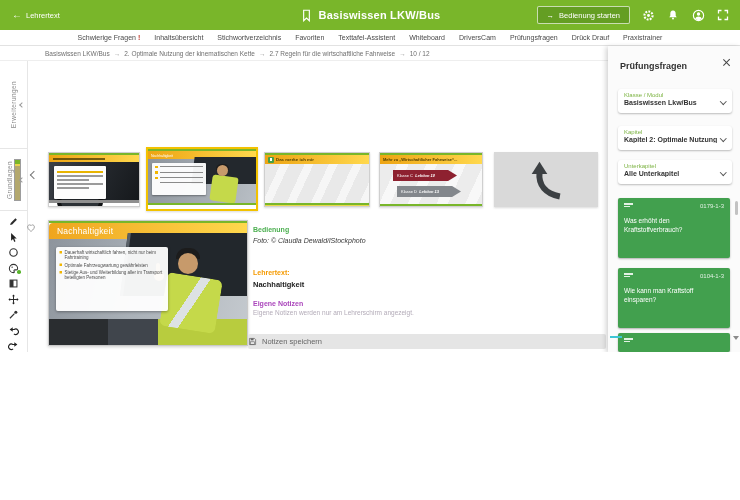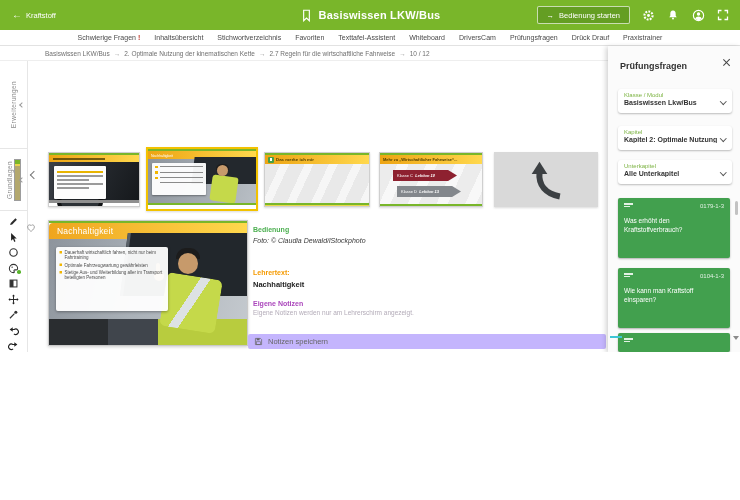--- a/index.html
+++ b/index.html
@@ -103,21 +103,21 @@
   .bullet .sq { flex:0 0 auto; width:5px; height:5px; background:#f2b600; margin-top:2.5px; }
 
   
   .dl { position:absolute; left:253px; white-space:nowrap; }
   .lbl-bedienung { top:226px; font-size:7px; font-weight:bold; color:#4caf50; }
   .credit { top:237px; font-size:7px; font-style:italic; color:#3a3a3a; }
   .lbl-lehrertext { top:269px; font-size:7px; font-weight:bold; color:#f59a00; }
   .lehrertext-val { top:280px; font-size:7.5px; font-weight:bold; color:#222; }
   .lbl-notizen { top:300px; font-size:7px; font-weight:bold; color:#ab47bc; }
   .notes-hint { top:309px; font-size:6.5px; color:#b3abb8; }
-  .notes-bar { position:absolute; left:248px; top:334px; width:358px; height:15px; background:#c4b5fd; border-radius:2px; display:flex; align-items:center; gap:5px; padding-left:6px; color:#666; font-size:7.5px; cursor:pointer; }
+  .notes-bar { position:absolute; left:248px; top:334px; width:358px; height:15px; background:#e5e5e5; border-radius:2px; display:flex; align-items:center; gap:5px; color:#666; font-size:7.5px; cursor:pointer; }
 
   
   .panel { position:absolute; left:608px; top:46px; width:132px; height:306px; background:#fbfbfb; box-shadow:-2px 1px 5px rgba(0,0,0,.18); }
   .p-title { position:absolute; left:12px; top:15px; font-size:9px; font-weight:bold; color:#333; }
   .p-close { position:absolute; right:9px; top:12px; width:9px; height:9px; cursor:pointer; }
   .p-close::before,.p-close::after { content:""; position:absolute; left:4px; top:0; width:1.4px; height:9px; background:#444; }
   .p-close::before { transform:rotate(45deg); } .p-close::after { transform:rotate(-45deg); }
   .select { position:absolute; left:10px; width:114px; height:24px; background:#fff; border-radius:3px; box-shadow:0 1px 2px rgba(0,0,0,.25); padding:3px 6px; cursor:pointer; }
   .sel-label { font-size:6px; color:#7cb342; }
   .sel-row { display:flex; align-items:center; justify-content:space-between; margin-top:1px; }
@@ -136,21 +136,21 @@
   .p-teal { position:absolute; left:2px; top:290px; width:12px; height:2px; background:#3ec6d5; }
 </style>
 </head>
 <body>
 
 <div class="app">
 
   <header class="topbar">
     <div class="tb-back">
       <span class="arr">←</span>
-      <span>Kraftstoff</span>
+      <span>Lehrertext</span>
     </div>
     <div class="tb-center">
       <svg width="13" height="13" viewBox="0 0 16 16">
           <path d="M4.5 1.5h7v13L8 11.2l-3.5 3.3z" fill="none" stroke="#fff" stroke-width="1.4"></path>
         </svg>
       <span class="tb-title">Basiswissen LKW/Bus</span>
     </div>
     <div class="tb-right">
       <div class="start-btn">
         <span>→</span>

